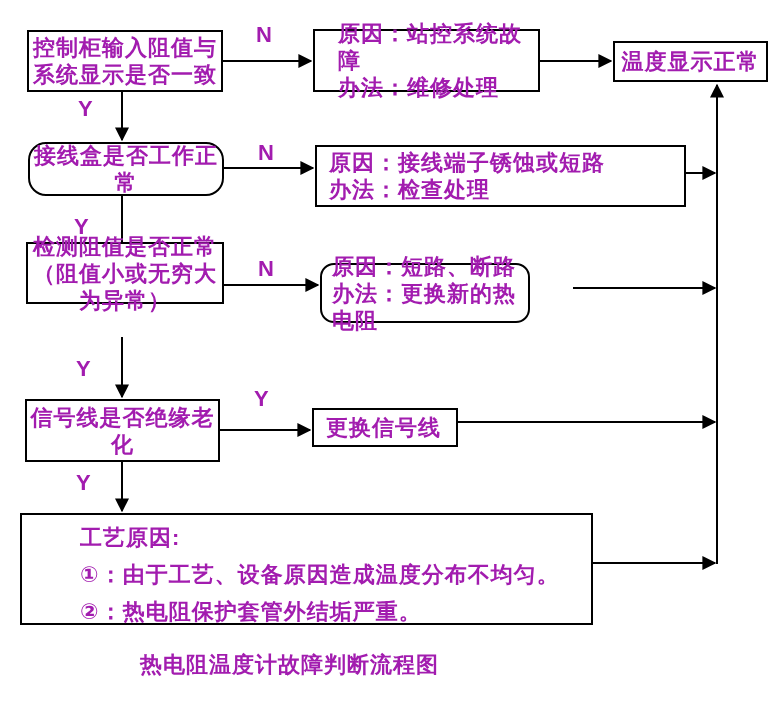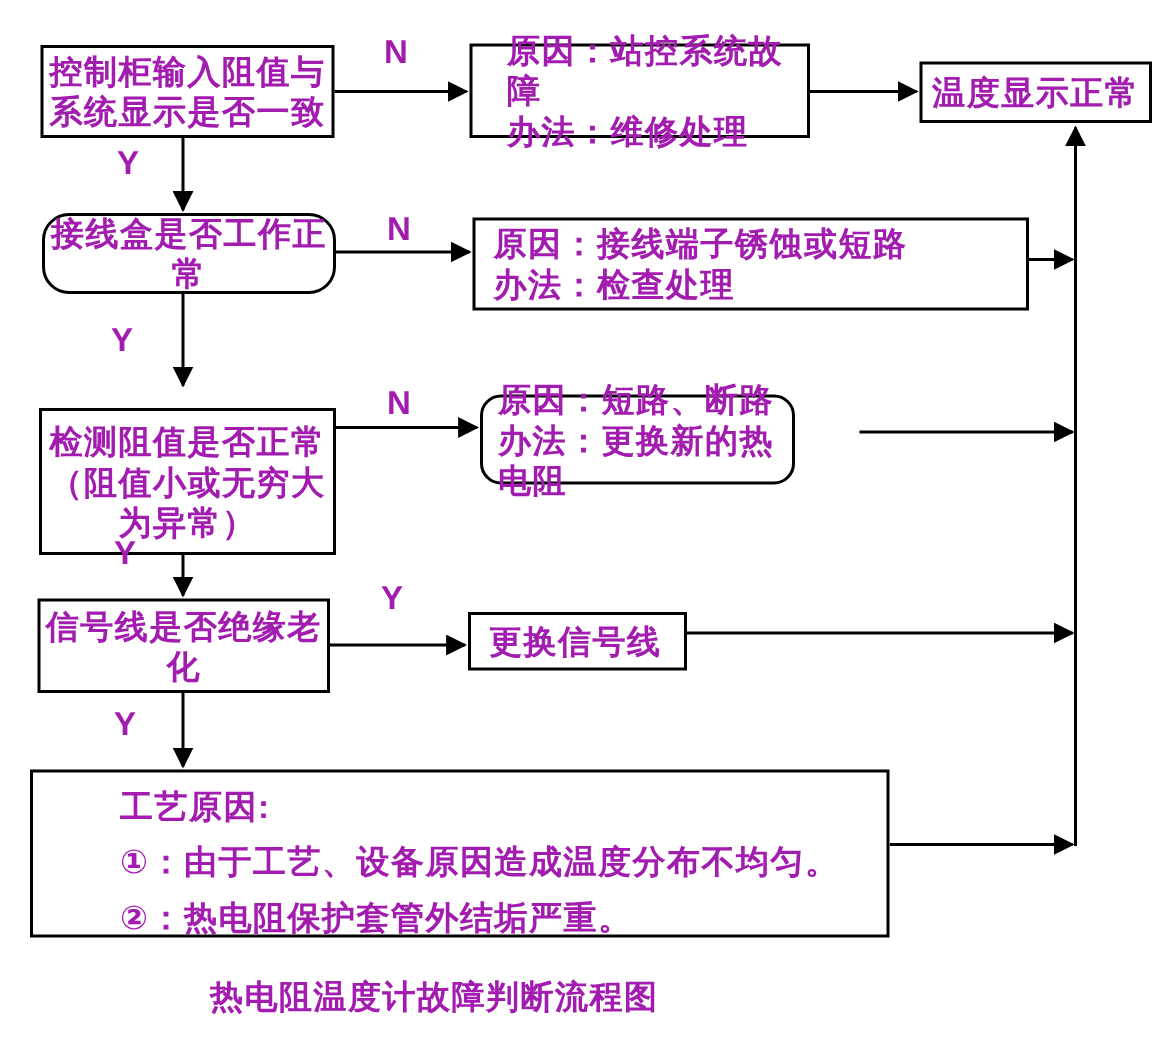--- a/index.html
+++ b/index.html
@@ -34,21 +34,21 @@
     font-weight: bold;
     line-height: 27px;
     letter-spacing: 1px;
   }
   .center-text { align-items: center; text-align: center; }
   .left-text   { align-items: flex-start; text-align: left; }
 
   
   #q1 { left: 27px;  top: 30px;  width: 196px; height: 62px; }
   #q2 { left: 28px;  top: 142px; width: 196px; height: 54px; border-radius: 18px; }
-  #q3 { left: 26px;  top: 272px; width: 198px; height: 98px; }
+  #q3 { left: 26px;  top: 242px; width: 198px; height: 62px; }
   #q4 { left: 25px;  top: 399px; width: 195px; height: 63px; align-items: center; }
 
   
   #n1 { left: 313px; top: 29px;  width: 227px; height: 63px; padding-left: 23px; }
   #n2 { left: 315px; top: 145px; width: 371px; height: 62px; padding-left: 12px; }
   #n3 { left: 320px; top: 263px; width: 210px; height: 60px; padding-left: 10px; border-radius: 14px; }
   #replace { left: 312px; top: 408px; width: 146px; height: 39px; padding-left: 12px; }
 
   
   #terminal { left: 613px; top: 41px; width: 155px; height: 41px; }

